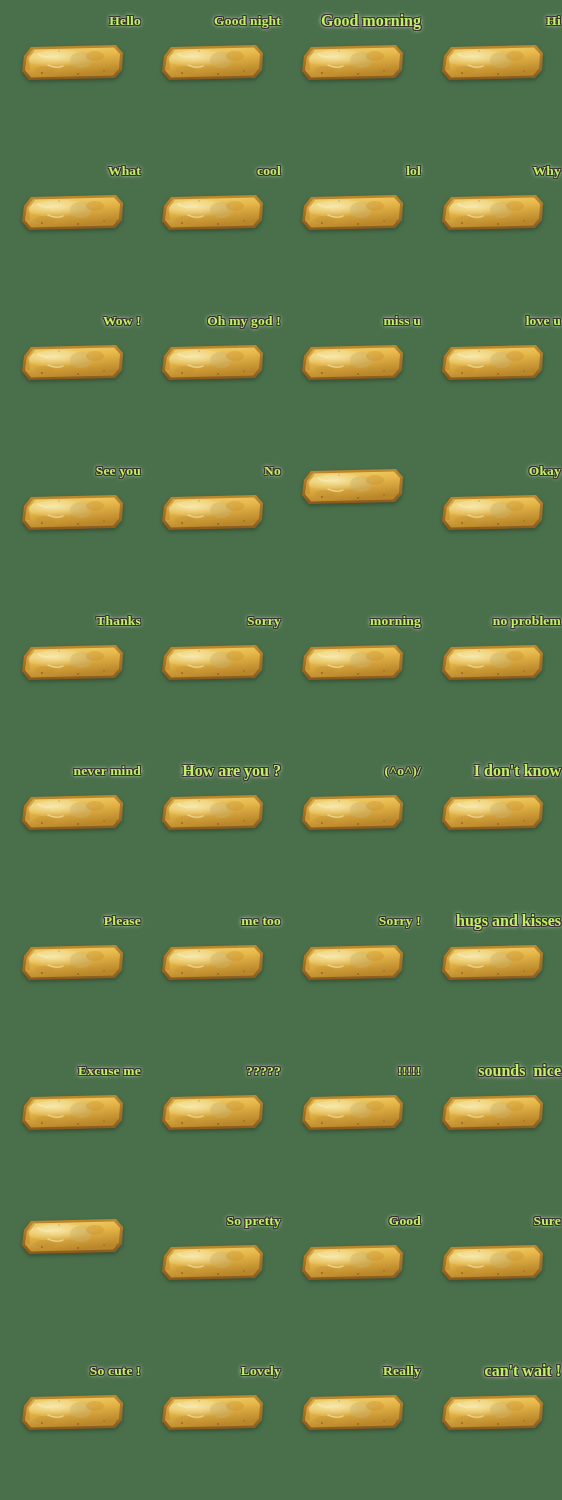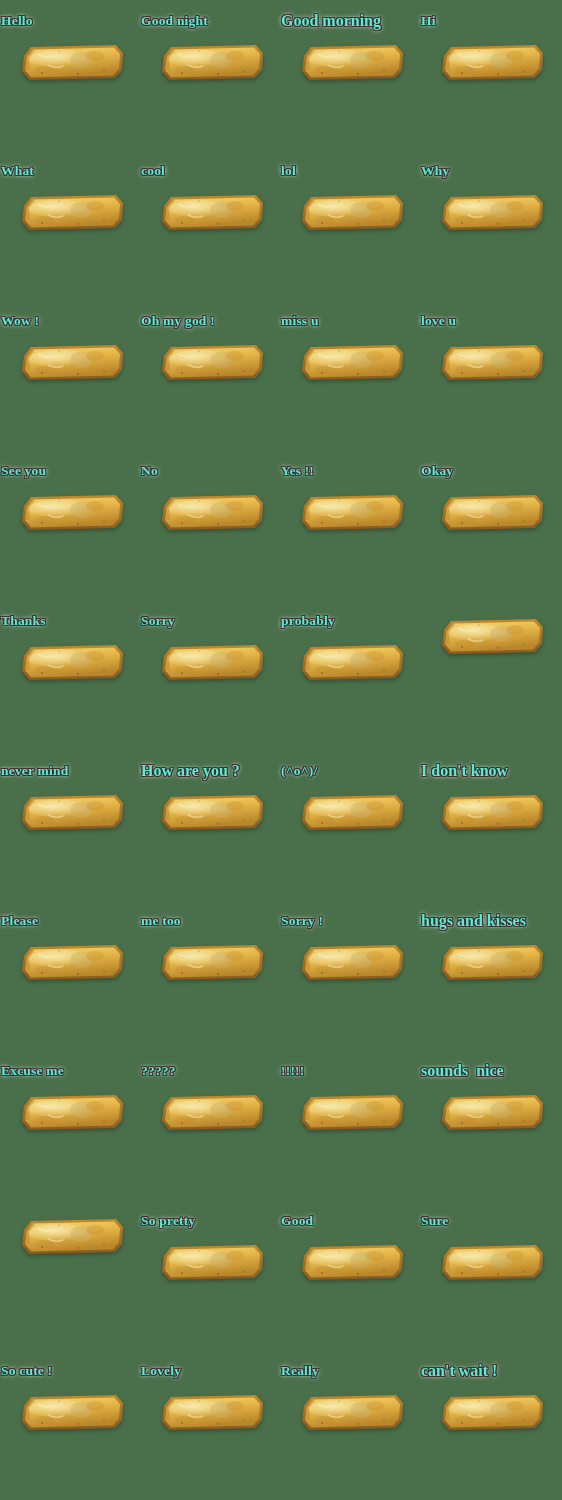--- a/index.html
+++ b/index.html
@@ -44,26 +44,26 @@
     display: flex;
     flex-direction: column;
     align-items: center;
     justify-content: flex-start;
   }
 
   .sticker-caption {
     height: 26px;
     line-height: 26px;
     width: 140px;
-    text-align: left;
+    text-align: right;
     font-family: "Liberation Serif", "DejaVu Serif", serif;
     font-weight: bold;
     font-size: 13.5px;
     letter-spacing: 0.2px;
-    color: #5eead4;
+    color: #bef264;
     white-space: pre;
     overflow: visible;
     text-shadow:
       -1px -1px 0 #3a3330,
        1px -1px 0 #3a3330,
       -1px  1px 0 #3a3330,
        1px  1px 0 #3a3330,
        0   -1px 0 #3a3330,
        0    1px 0 #3a3330,
       -1px  0   0 #3a3330,
@@ -580,21 +580,20 @@
             <ellipse cx="30" cy="30" rx="10" ry="4" fill="#b9862a" opacity="0.22"></ellipse>
             <circle cx="27" cy="33" r="0.9" fill="#8a5a1e" opacity="0.8"></circle>
             <circle cx="63" cy="34" r="0.9" fill="#8a5a1e" opacity="0.8"></circle>
             <circle cx="89" cy="31" r="0.8" fill="#8a5a1e" opacity="0.7"></circle>
             <circle cx="44" cy="11" r="0.7" fill="#8a5a1e" opacity="0.5"></circle>
             <path d="M12,17 L18,9.5 L20,10 L14,18 L15,30 L10,30 Z" fill="#c08a2c" opacity="0.55"></path>
           </svg>
         </div>
       </div>
       <div class="sticker-cell">
-        <div class="sticker-caption">Yes !!</div>
         <div class="sticker-image-wrap">
           <svg viewBox="0 0 112 46" xmlns="http://www.w3.org/2000/svg" aria-hidden="true">
             <defs>
               <linearGradient id="tg14" x1="0" y1="0" x2="0.35" y2="1">
                 <stop offset="0%" stop-color="#f2d87a"></stop>
                 <stop offset="45%" stop-color="#e7b84a"></stop>
                 <stop offset="100%" stop-color="#b9862a"></stop>
               </linearGradient>
               <linearGradient id="tc14" x1="0" y1="0" x2="0" y2="1">
                 <stop offset="0%" stop-color="#c08a2c"></stop>
@@ -720,21 +719,21 @@
             <ellipse cx="30" cy="30" rx="10" ry="4" fill="#b9862a" opacity="0.22"></ellipse>
             <circle cx="27" cy="33" r="0.9" fill="#8a5a1e" opacity="0.8"></circle>
             <circle cx="63" cy="34" r="0.9" fill="#8a5a1e" opacity="0.8"></circle>
             <circle cx="89" cy="31" r="0.8" fill="#8a5a1e" opacity="0.7"></circle>
             <circle cx="44" cy="11" r="0.7" fill="#8a5a1e" opacity="0.5"></circle>
             <path d="M12,17 L18,9.5 L20,10 L14,18 L15,30 L10,30 Z" fill="#c08a2c" opacity="0.55"></path>
           </svg>
         </div>
       </div>
       <div class="sticker-cell">
-        <div class="sticker-caption">probably</div>
+        <div class="sticker-caption">morning</div>
         <div class="sticker-image-wrap">
           <svg viewBox="0 0 112 46" xmlns="http://www.w3.org/2000/svg" aria-hidden="true">
             <defs>
               <linearGradient id="tg18" x1="0" y1="0" x2="0.35" y2="1">
                 <stop offset="0%" stop-color="#f2d87a"></stop>
                 <stop offset="45%" stop-color="#e7b84a"></stop>
                 <stop offset="100%" stop-color="#b9862a"></stop>
               </linearGradient>
               <linearGradient id="tc18" x1="0" y1="0" x2="0" y2="1">
                 <stop offset="0%" stop-color="#c08a2c"></stop>
@@ -755,20 +754,21 @@
             <ellipse cx="30" cy="30" rx="10" ry="4" fill="#b9862a" opacity="0.22"></ellipse>
             <circle cx="27" cy="33" r="0.9" fill="#8a5a1e" opacity="0.8"></circle>
             <circle cx="63" cy="34" r="0.9" fill="#8a5a1e" opacity="0.8"></circle>
             <circle cx="89" cy="31" r="0.8" fill="#8a5a1e" opacity="0.7"></circle>
             <circle cx="44" cy="11" r="0.7" fill="#8a5a1e" opacity="0.5"></circle>
             <path d="M12,17 L18,9.5 L20,10 L14,18 L15,30 L10,30 Z" fill="#c08a2c" opacity="0.55"></path>
           </svg>
         </div>
       </div>
       <div class="sticker-cell">
+        <div class="sticker-caption">no problem</div>
         <div class="sticker-image-wrap">
           <svg viewBox="0 0 112 46" xmlns="http://www.w3.org/2000/svg" aria-hidden="true">
             <defs>
               <linearGradient id="tg19" x1="0" y1="0" x2="0.35" y2="1">
                 <stop offset="0%" stop-color="#f2d87a"></stop>
                 <stop offset="45%" stop-color="#e7b84a"></stop>
                 <stop offset="100%" stop-color="#b9862a"></stop>
               </linearGradient>
               <linearGradient id="tc19" x1="0" y1="0" x2="0" y2="1">
                 <stop offset="0%" stop-color="#c08a2c"></stop>

